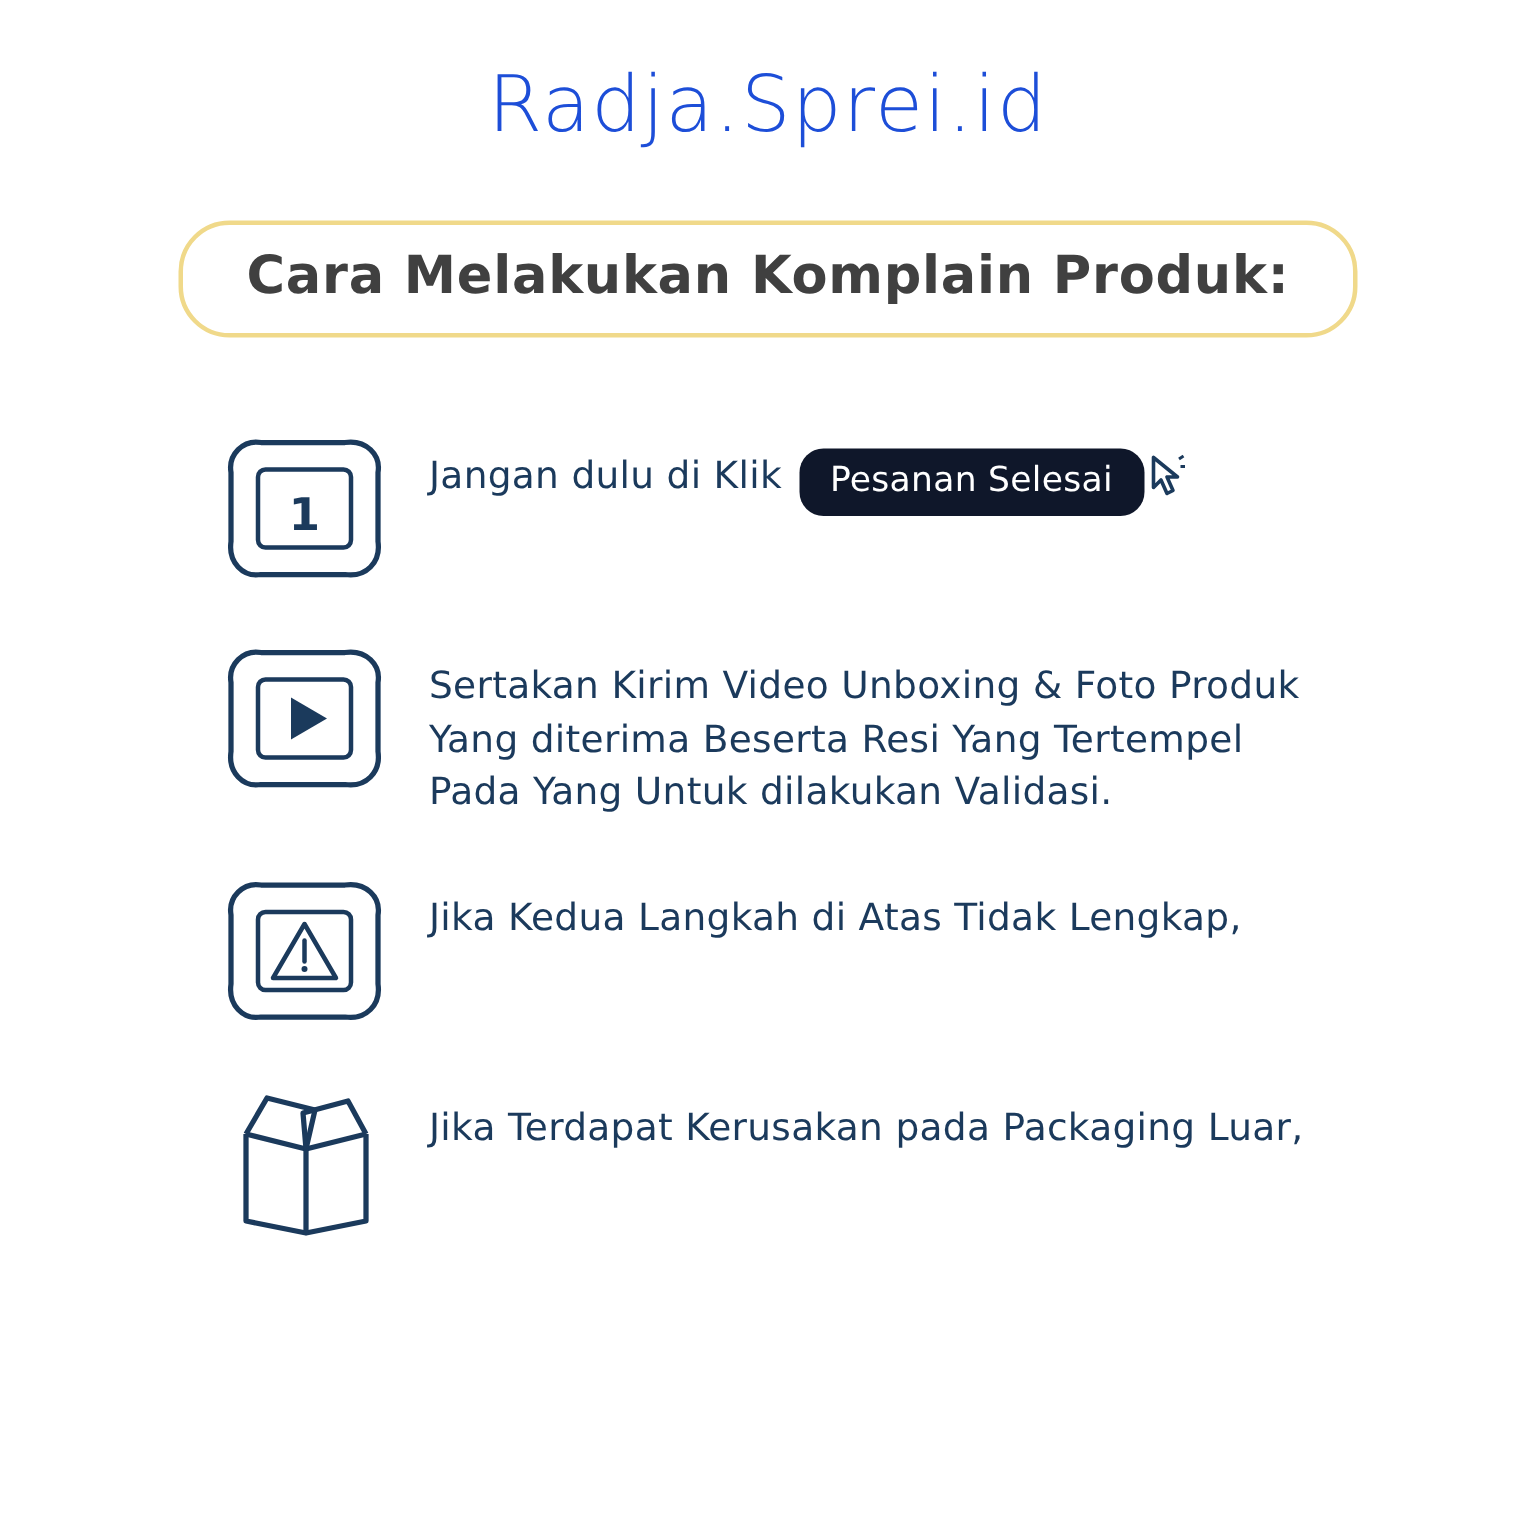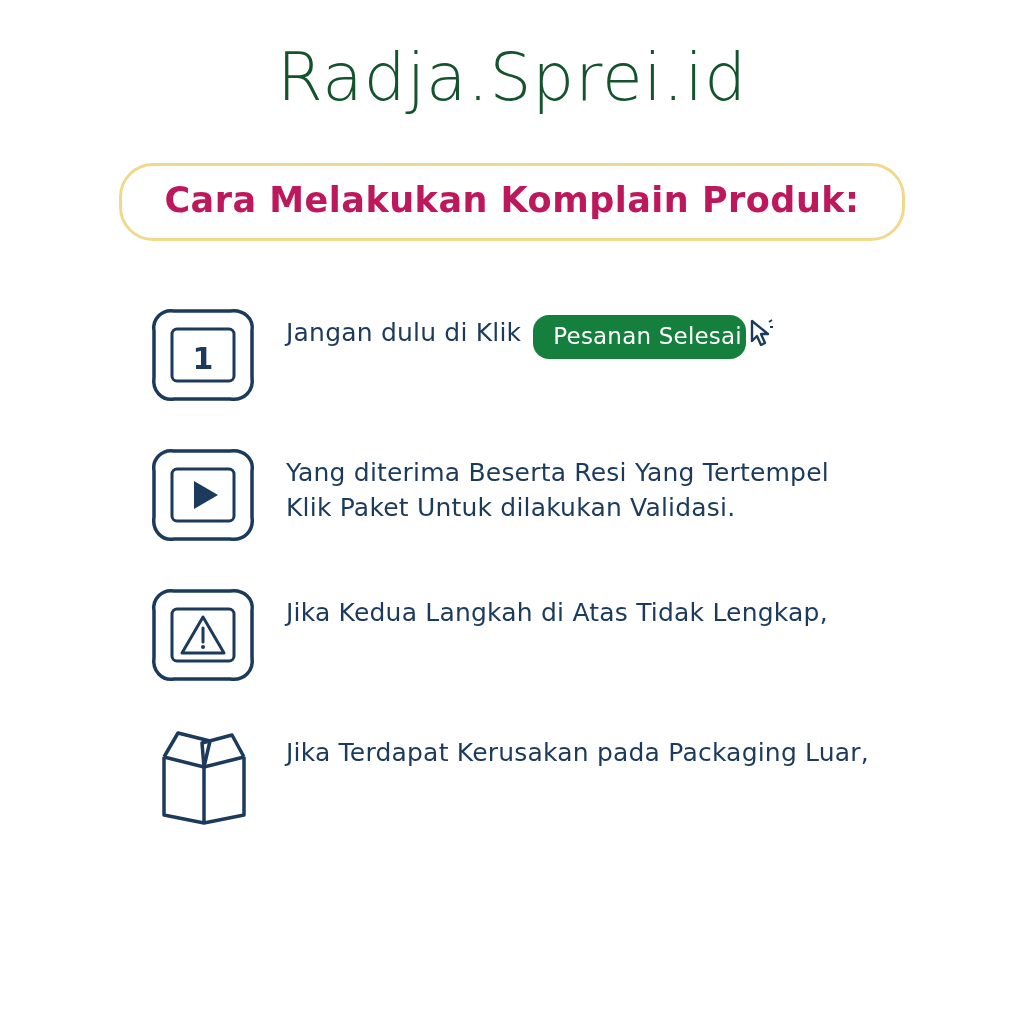--- a/index.html
+++ b/index.html
@@ -13,23 +13,23 @@
     font-family: "Liberation Sans", sans-serif;
     color: #1b3a5c;
     position: relative;
     overflow: hidden;
   }
 
   .brand-title {
     text-align: center;
     font-family: "DejaVu Sans", sans-serif;
     font-weight: 300;
-    font-size: 66px;
+    font-size: 52px;
     letter-spacing: 1px;
-    color: #14532d;
+    color: #1d4ed8;
     margin-top: 42px;
     line-height: 1.1;
   }
 
   .headline-wrap {
     display: flex;
     justify-content: center;
     margin-top: 48px;
   }
   .headline-box {
@@ -38,21 +38,21 @@
     padding: 14px 42px 18px 42px;
     min-width: 700px;
     text-align: center;
     box-sizing: border-box;
   }
   .headline-text {
     font-family: "DejaVu Sans", sans-serif;
     font-weight: bold;
     font-size: 35px;
     letter-spacing: 0.5px;
-    color: #be185d;
+    color: #404040;
     white-space: nowrap;
   }
 
   .steps {
     margin-top: 62px;
     padding-left: 140px;
     padding-right: 60px;
   }
   .step {
     display: flex;
@@ -76,24 +76,24 @@
   }
   .step-text .line { display: block; }
 
   .inline-row {
     display: flex;
     align-items: flex-start;
     flex-wrap: wrap;
   }
   .pill {
     display: inline-block;
-    background: #15803d;
+    background: #0f172a;
     color: #ffffff;
     border-radius: 16px;
-    padding: 5px 4px 7px 20px;
+    padding: 5px 21px 7px 20px;
     font-size: 23px;
     margin-left: 12px;
     font-family: "DejaVu Sans", sans-serif;
     position: relative;
   }
   .cursor-icon {
     margin-left: 2px;
     position: relative;
     top: 4px;
   }
@@ -137,22 +137,23 @@
 
   <div class="step">
     <div class="step-icon">
       <svg width="128" height="104" viewBox="0 0 128 104">
         <path d="M34 8 C22 6 12 16 14 28 L14 74 C12 88 22 98 34 96 L90 96 C104 98 114 88 112 74 L112 28 C114 16 104 6 90 8 Z" fill="none" stroke="#1b3a5c" stroke-width="3.5" stroke-linejoin="round"></path>
         <rect x="32" y="26" width="62" height="52" rx="5" fill="none" stroke="#1b3a5c" stroke-width="3"></rect>
         <path d="M54 38 L78 52 L54 66 Z" fill="#1b3a5c"></path>
       </svg>
     </div>
     <div class="step-text">
+      <span class="line">Sertakan Kirim Video Unboxing &amp; Foto Produk</span>
       <span class="line">Yang diterima Beserta Resi Yang Tertempel</span>
-      <span class="line">Klik Paket Untuk dilakukan Validasi.</span>
+      <span class="line">Pada Yang Untuk dilakukan Validasi.</span>
     </div>
   </div>
 
   <div class="step">
     <div class="step-icon">
       <svg width="128" height="104" viewBox="0 0 128 104">
         <path d="M34 8 C22 6 12 16 14 28 L14 74 C12 88 22 98 34 96 L90 96 C104 98 114 88 112 74 L112 28 C114 16 104 6 90 8 Z" fill="none" stroke="#1b3a5c" stroke-width="3.5" stroke-linejoin="round"></path>
         <rect x="32" y="26" width="62" height="52" rx="5" fill="none" stroke="#1b3a5c" stroke-width="3"></rect>
         <path d="M63 34 L84 70 L42 70 Z" fill="none" stroke="#1b3a5c" stroke-width="3" stroke-linejoin="round"></path>
         <line x1="63" y1="45" x2="63" y2="59" stroke="#1b3a5c" stroke-width="3" stroke-linecap="round"></line>

